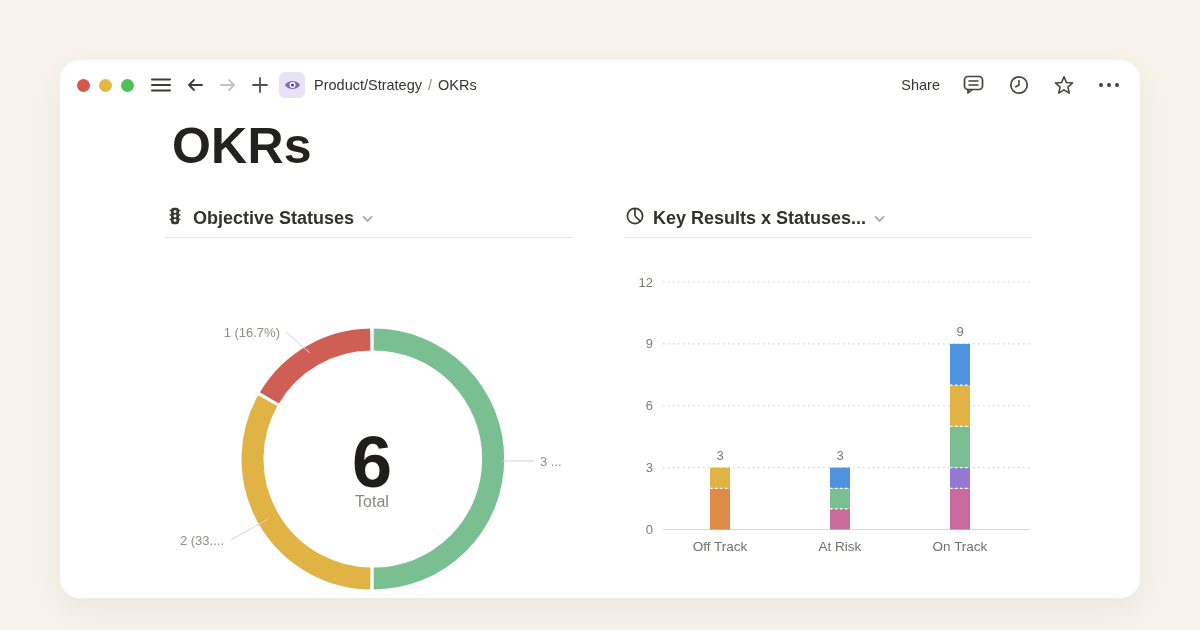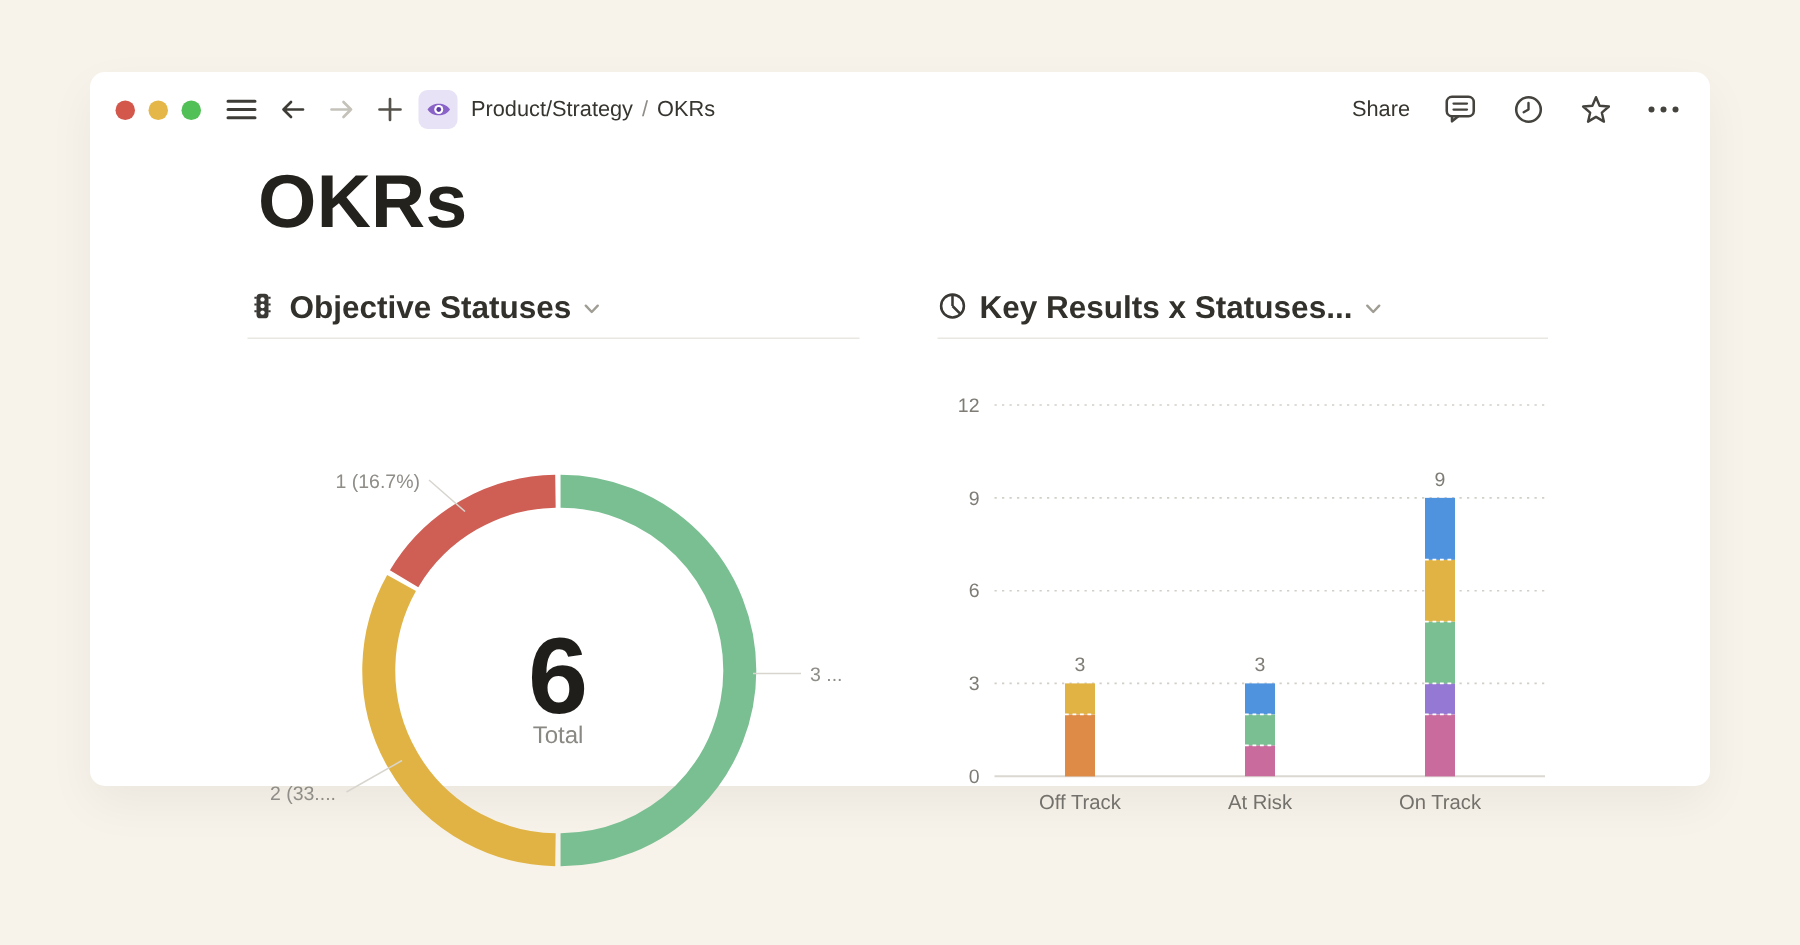--- a/index.html
+++ b/index.html
@@ -3,22 +3,22 @@
 <meta charset="utf-8">
 <style>
   html,body{margin:0;padding:0;}
   body{
     width:1200px;height:630px;position:relative;overflow:hidden;
     background:#f8f3ea;
     font-family:"Liberation Sans",sans-serif;
     color:#37352f;
   }
   .card{
-    position:absolute;left:60px;top:48px;width:1080px;height:476px;
-    background:#ffffff;border-radius:10px;
+    position:absolute;left:60px;top:60px;width:1080px;height:538px;
+    background:#ffffff;border-radius:20px;
     box-shadow:0 12px 32px rgba(0,0,0,0.05);
   }
   .topbar{
     position:absolute;left:0;top:0;right:0;height:50px;
     display:flex;align-items:center;
     padding:0 20px 0 17px;box-sizing:border-box;
   }
   .lights{display:flex;gap:9px;margin-right:16px;}
   .light{width:13px;height:13px;border-radius:50%;}
   .navicons{display:flex;align-items:center;gap:13px;}
@@ -33,21 +33,21 @@
   .topbar-right{margin-left:auto;display:flex;align-items:center;gap:22px;}
   .share-label{font-size:14.5px;color:#37352f;cursor:pointer;}
   .page-title{
     position:absolute;left:112px;top:58px;
     font-size:50px;line-height:56px;font-weight:700;color:#24221d;letter-spacing:0.2px;
   }
   .section{position:absolute;top:146px;}
   .section.left{left:105px;width:408px;}
   .section.right{left:565px;width:407px;}
   .section-header{display:flex;align-items:center;gap:8px;height:24px;cursor:pointer;}
-  .section-title{font-size:21px;font-weight:700;color:#33312b;white-space:nowrap;}
+  .section-title{font-size:18px;font-weight:700;color:#33312b;white-space:nowrap;}
   .divider{margin-top:7px;border-top:1px solid #e9e7e2;height:0;}
   svg.chart{position:absolute;}
   #donut-svg{left:100px;top:245px;}
   #bar-svg{left:565px;top:210px;}
   svg text{font-family:"Liberation Sans",sans-serif;}
 </style>
 </head>
 <body>
 
 <div class="card">

